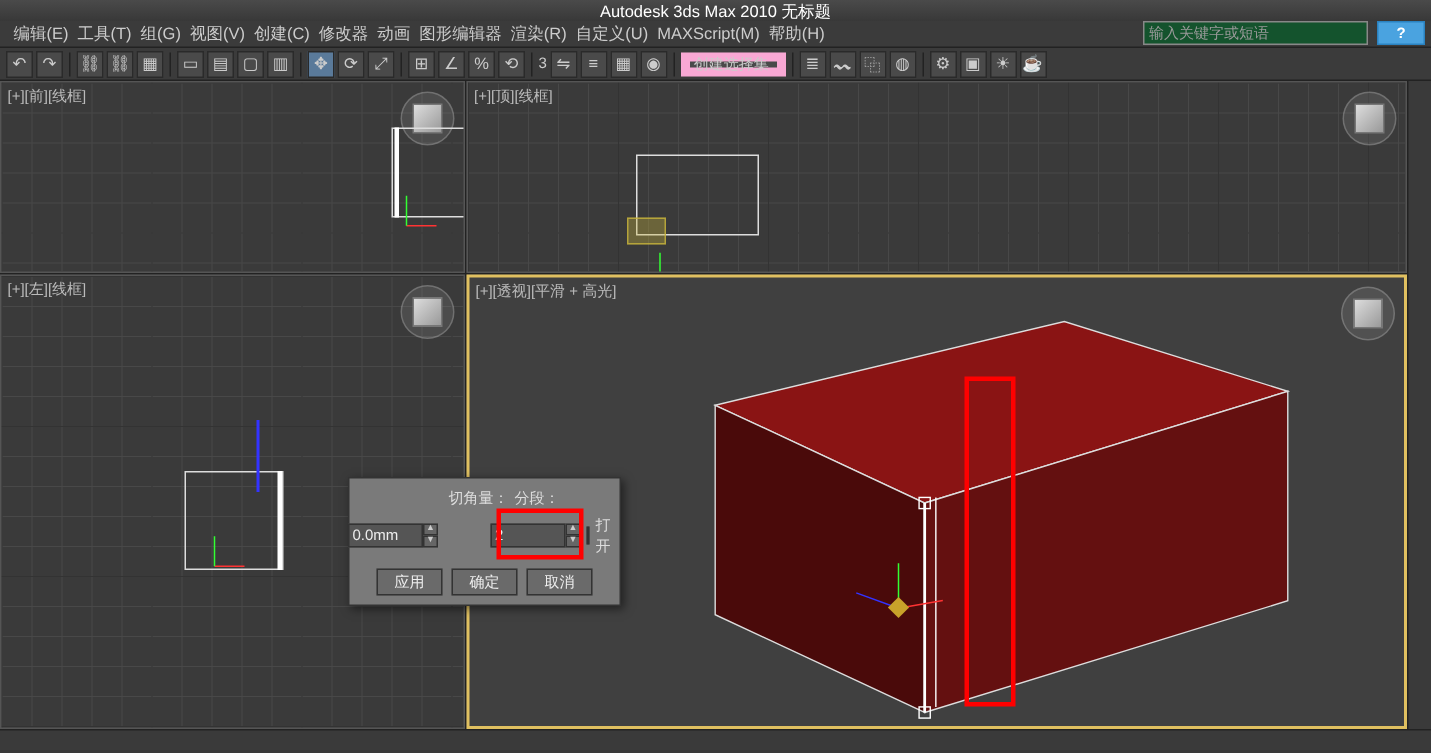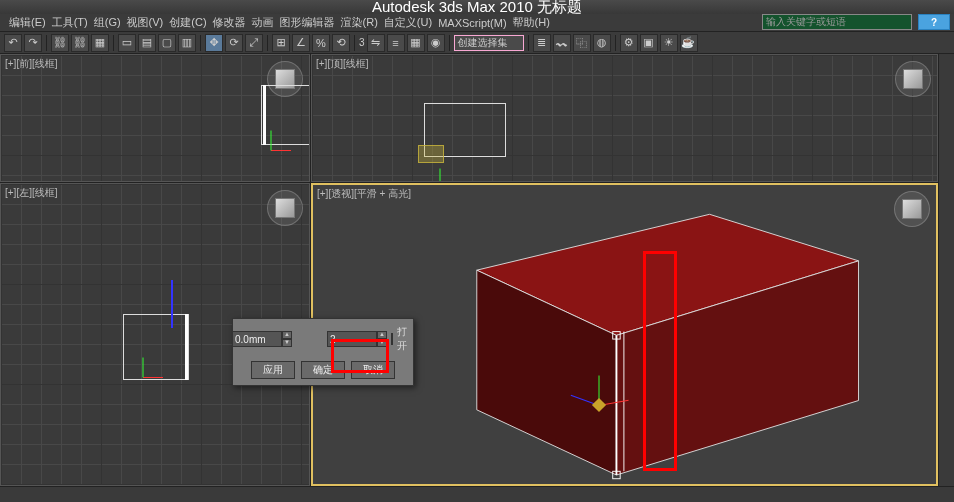--- a/index.html
+++ b/index.html
@@ -7,21 +7,21 @@
     width: 954px; height: 502px;
     background: #3a3a3a;
     font-family: "SimSun", sans-serif;
     font-size: 11px; color: #ccc;
     overflow: hidden;
     position: relative;
   }
   .titlebar {
     height: 14px; background: linear-gradient(#4a4a4a,#383838);
     display: flex; align-items: center; justify-content: center;
-    color: #fff; font-size: 15px;
+    color: #fff; font-size: 11px;
   }
   .menubar {
     height: 18px; background: #3b3b3b;
     display: flex; align-items: center; gap: 0;
     padding: 0 6px; font-size: 11px;
     border-bottom: 1px solid #222;
   }
   .menubar span { padding: 0 3px; cursor: default; }
   .search-box {
     position: absolute; right: 42px; top: 14px;
@@ -44,21 +44,21 @@
     padding: 0 4px; gap: 2px;
   }
   .tb-btn {
     width: 18px; height: 18px;
     background: #4a4a4a; border: 1px solid #2a2a2a;
     display: inline-flex; align-items: center; justify-content: center;
   }
   .tb-btn.active { background: #5a7a9a; }
   .tb-sep { width:1px; height:16px; background:#222; margin:0 2px; }
   .tb-combo {
-    height:16px; background:#4a4a4a; border:1px solid #f9a8d4;
+    height:16px; background:#4a4a4a; border:6px solid #f9a8d4;
     min-width:70px; font-size:10px; padding:0 3px;
     display:flex; align-items:center;
   }
   .tb-label { font-size:10px; color:#ccc; }
   .viewports {
     position: absolute; left:0; top:54px; right:16px; bottom:16px;
     display: grid; grid-template-columns: 310px 1fr; grid-template-rows: 128px 1fr;
     gap:1px; background:#222;
   }
   .viewport {
@@ -299,20 +299,27 @@
     <div class="red-ann" style="left:330px; top:66px; width:34px; height:220px;"></div>
   </div>
 
 </div>
 
 <div class="right-strip"></div>
 <div class="statusbar"></div>
 
 <div class="dialog">
   <div class="dlg-body">
+    <div class="dlg-row">
+      <span class="dlg-label">切角量：</span>
+      <span class="dlg-label" style="position:relative;">
+        <span>分段：</span>
+      </span>
+      <span style="width:30px;"></span>
+    </div>
     <div class="dlg-row">
       <div class="spinner">
         <input value="0.0mm" style="">
         <div class="sp-btns">
             <div>▲</div>
             <div>▼</div>
           </div>
       </div>
       <div class="spinner">
         <input value="2" style="">

